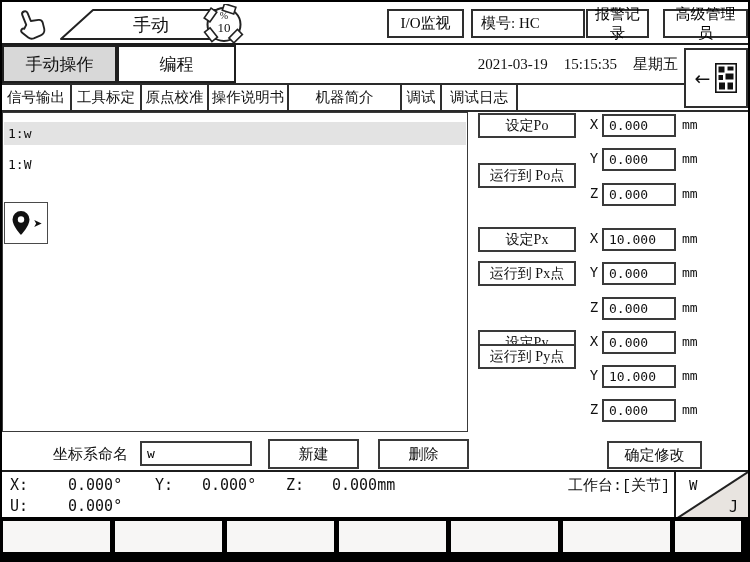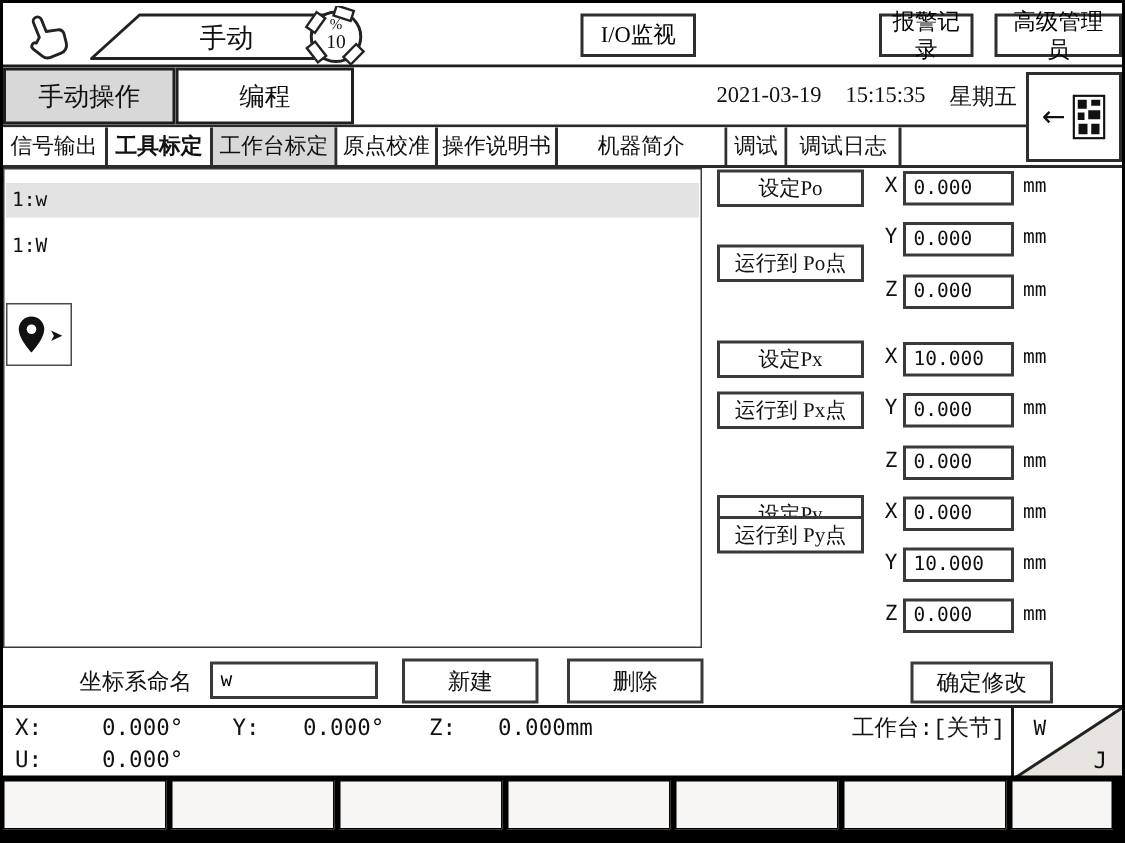--- a/index.html
+++ b/index.html
@@ -95,38 +95,38 @@
           <rect x="162" y="0.5" width="12" height="7" transform="rotate(232 168 20.5)"></rect>
           <rect x="162" y="0.5" width="12" height="7" transform="rotate(305 168 20.5)"></rect>
         </g>
         <text x="168" y="15" text-anchor="middle" font-size="10" fill="#111">%</text>
         <text x="168" y="28" text-anchor="middle" font-size="13" fill="#111">10</text>
       </g>
       <text x="95" y="27" text-anchor="middle" font-size="18" fill="#111">手动</text>
     </svg>
 
     <button class="tb-btn" style="left:385px;width:77px;">I/O监视</button>
+    <div class="tb-btn tb-model" style="left:469px;width:114px;">模号: HC</div>
     <button class="tb-btn" style="left:584px;width:63px;">报警记录</button>
     <button class="tb-btn" style="left:661px;width:85px;">高级管理员</button>
   </div>
 
   <div class="abs tabrow">
     <div class="mtab sel" style="left:0;width:115px;">手动操作</div>
     <div class="mtab" style="left:115px;width:119px;">编程</div>
     <div class="daterow">
       <span>2021-03-19</span>
       <span>15:15:35</span>
       <span>星期五</span>
     </div>
   </div>
 
   <div class="abs subtabs">
     <div class="stab" style="width:70px;">信号输出</div>
-    <div class="stab" style="width:70px;font-weight:bold;">工具标定</div>
-    <div class="stab sel" style="width:83px;">工作台标定</div>
+    <div class="stab" style="width:70px;">工具标定</div>
     <div class="stab" style="width:67px;">原点校准</div>
     <div class="stab" style="width:80px;">操作说明书</div>
     <div class="stab" style="width:113px;">机器简介</div>
     <div class="stab" style="width:40px;">调试</div>
     <div class="stab" style="width:76px;">调试日志</div>
   </div>
 
   <div class="abs collapse-box">
     <span class="back-arrow">←</span>
     <svg width="22" height="30" viewBox="0 0 22 30">

